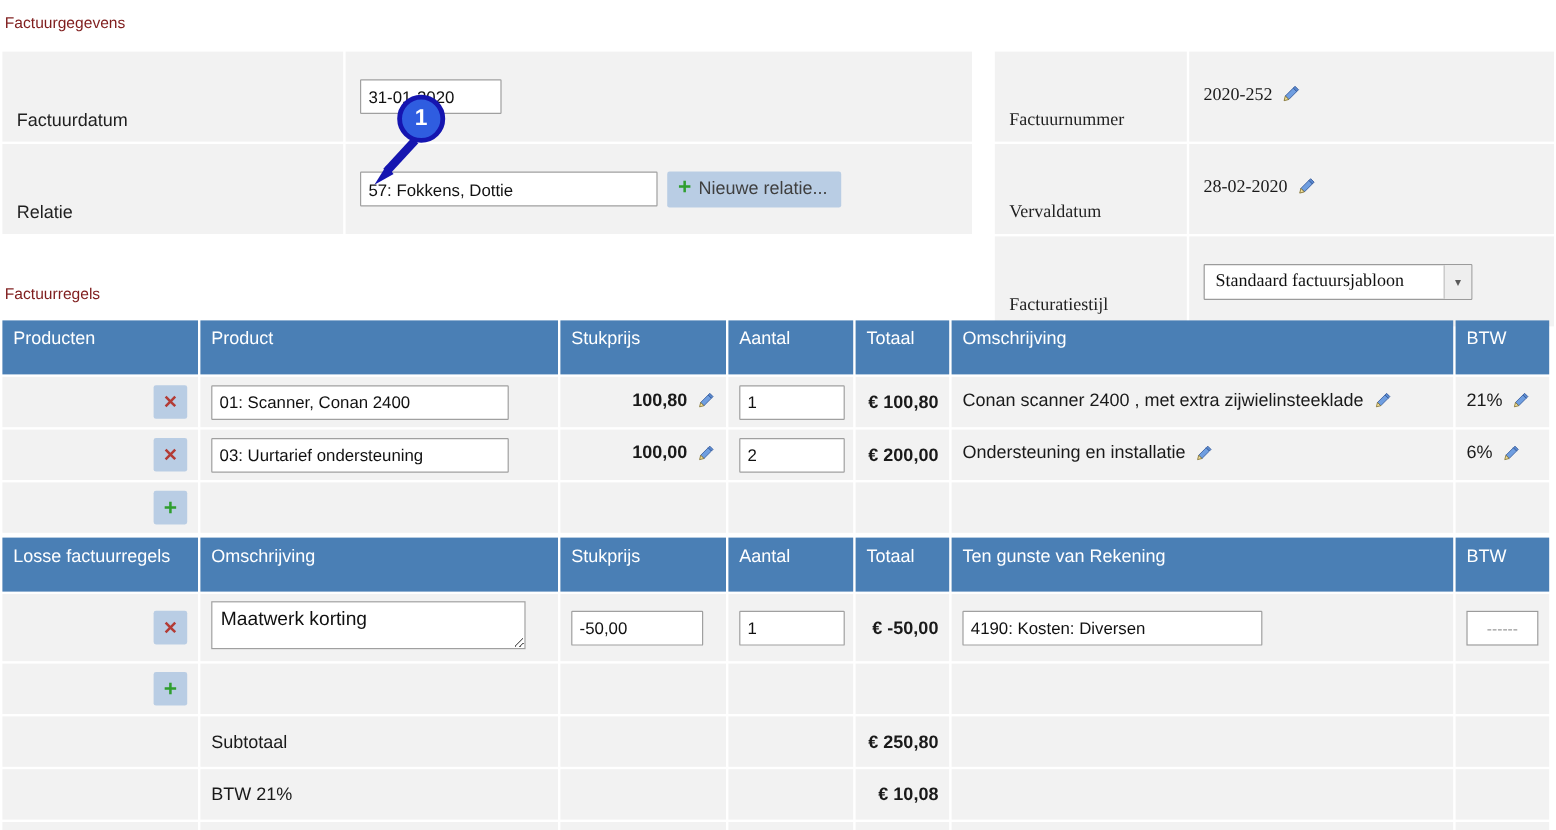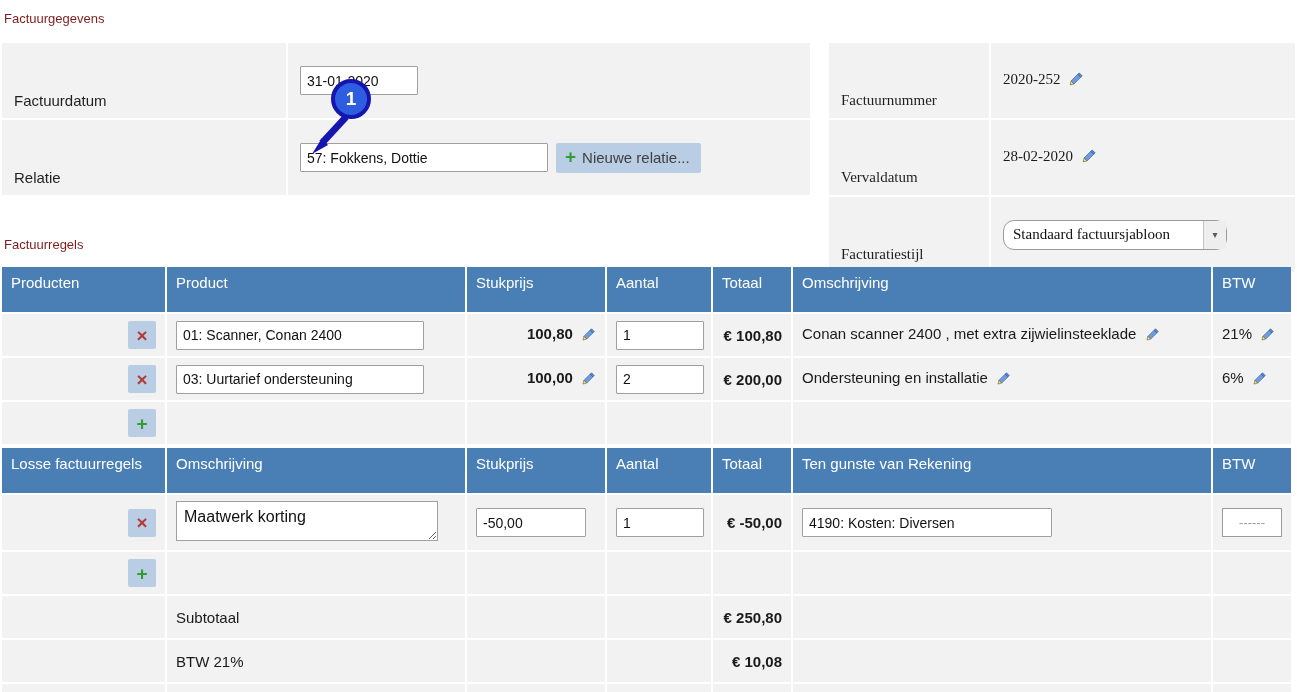--- a/index.html
+++ b/index.html
@@ -108,21 +108,21 @@
   }
 
   
   .sel {
     display: inline-flex;
     align-items: stretch;
     border: 1px solid #9b9b9b;
     background: #fff;
     height: 30px;
     box-sizing: border-box;
-    border-radius: 11px;
+    border-radius: 1px;
   }
   .sel .sel-val {
     padding: 4px 9px 4px 9px;
     font-size: 15px;
     color: #111;
     display: flex; align-items: center;
     white-space: nowrap;
   }
   .sel .sel-arrow {
     width: 22px;

